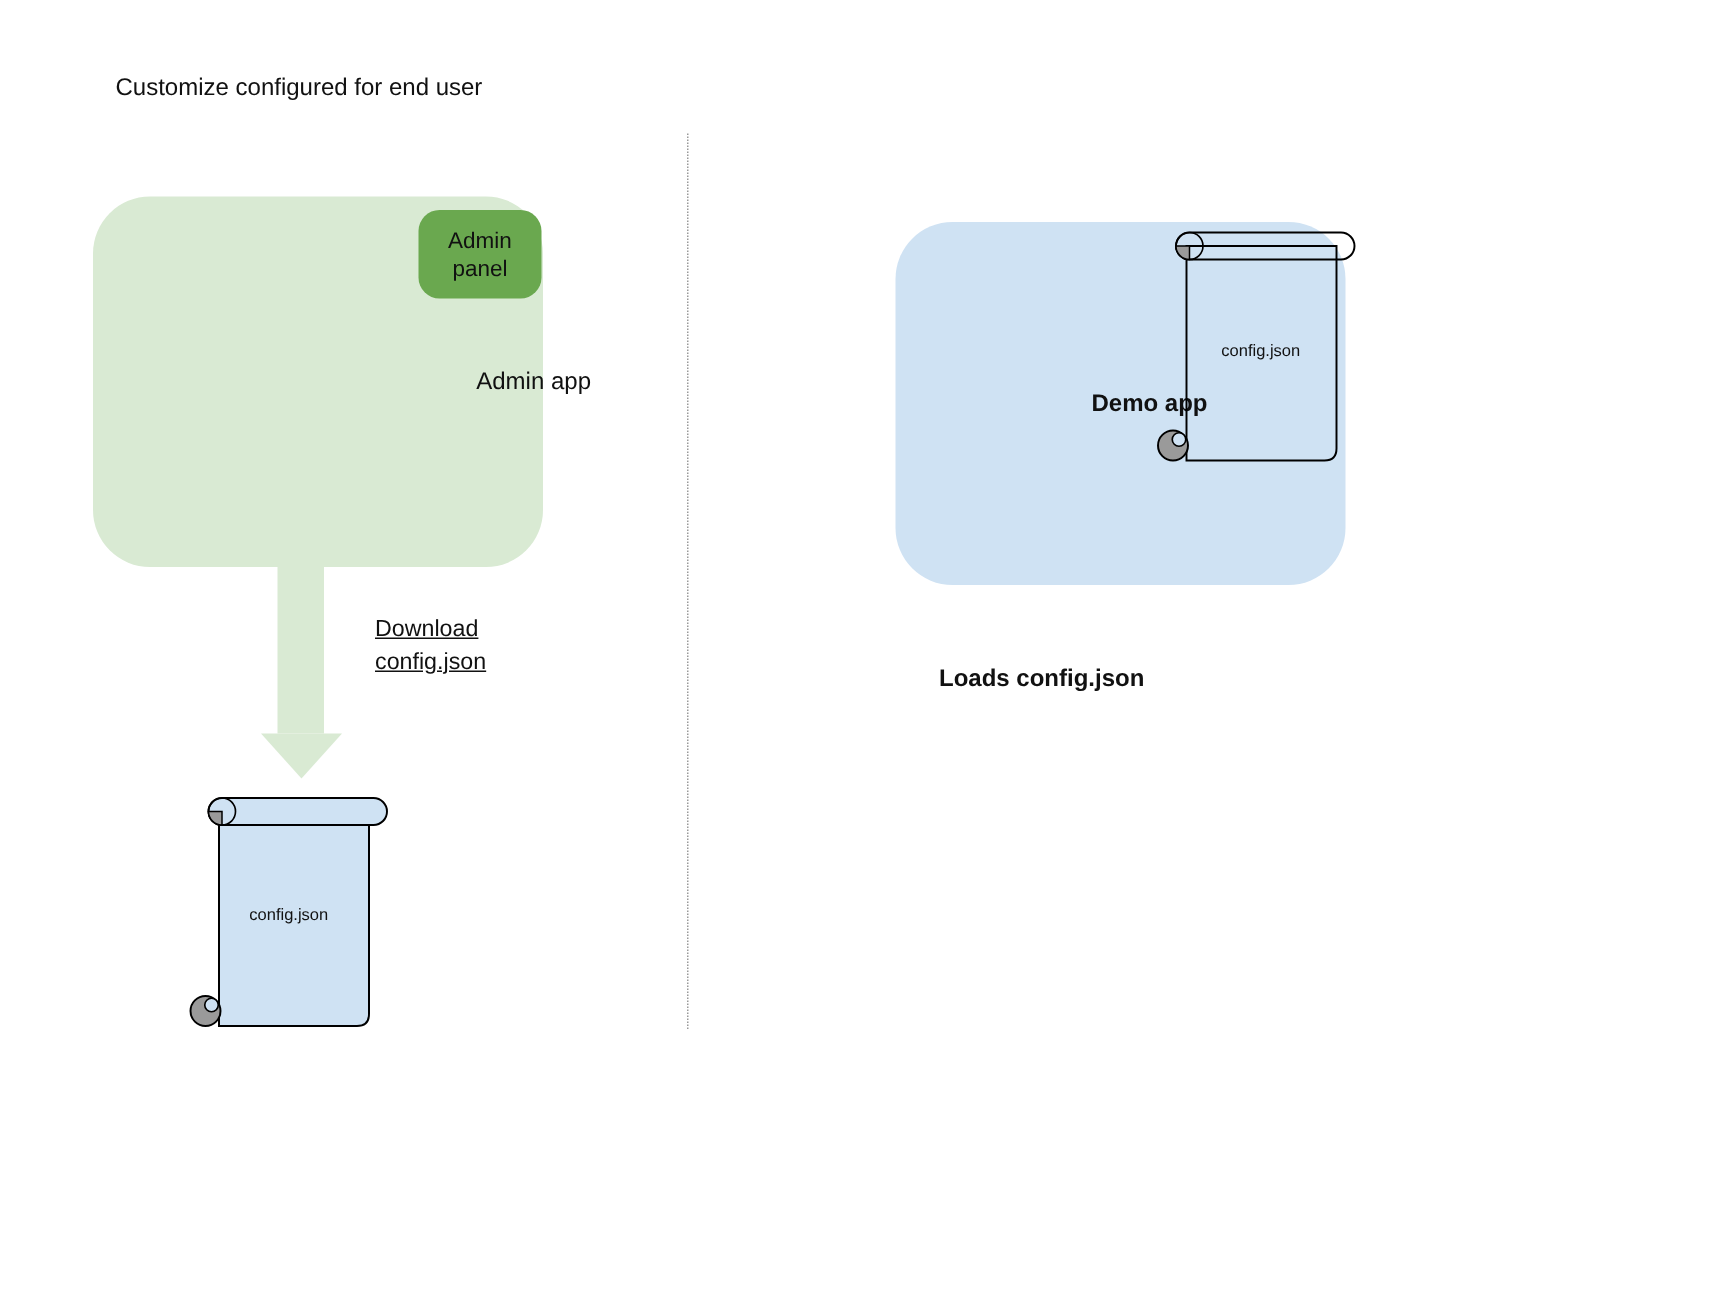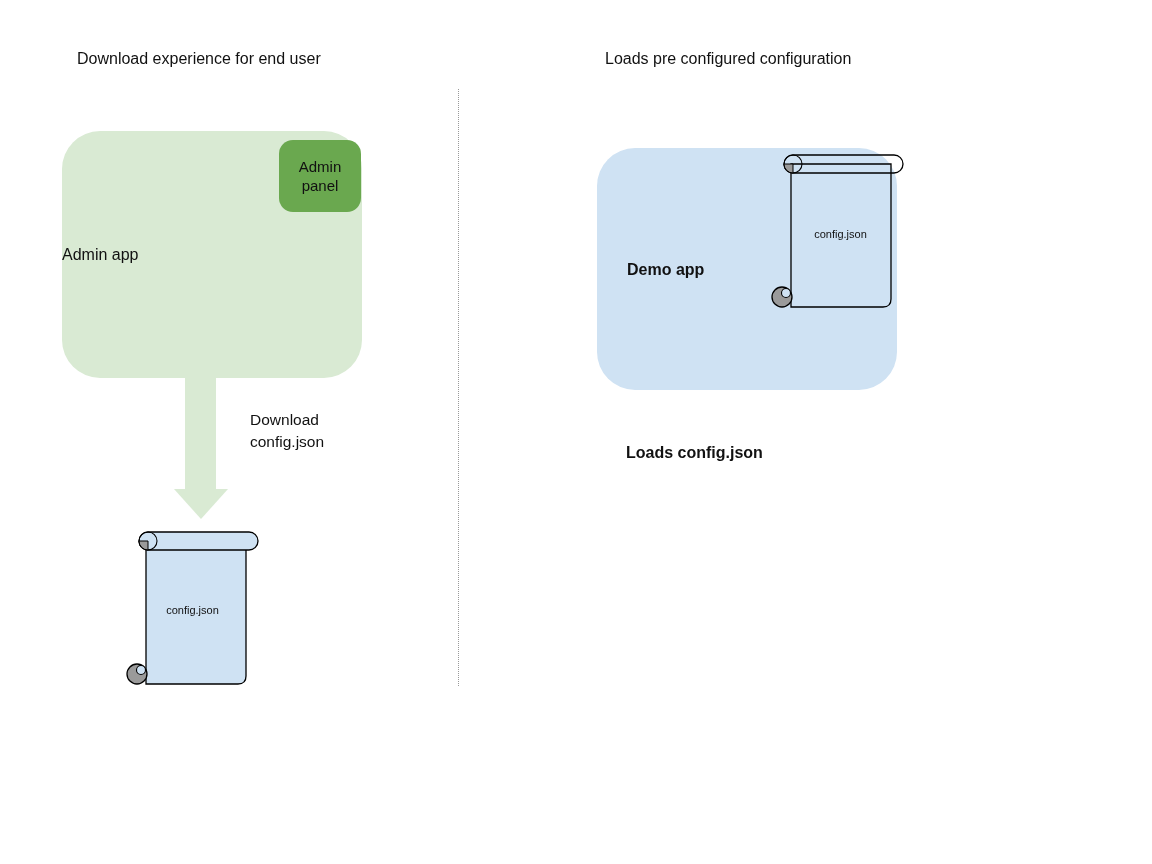--- a/index.html
+++ b/index.html
@@ -6,47 +6,46 @@
   .canvas{
     position:relative;width:1152px;height:864px;background:#ffffff;
     font-family:"Liberation Sans", sans-serif;color:#111111;overflow:hidden;
   }
   .abs{position:absolute;}
   .section-title{font-size:16px;line-height:18px;white-space:nowrap;}
   .app-box{border-radius:38px;}
   .admin-app{left:62px;top:131px;width:300px;height:247px;background:#d9ead3;}
   .demo-app{left:597px;top:148px;width:300px;height:242px;background:#cfe2f3;}
   .admin-panel{
-    left:279px;top:140px;width:82px;height:72px;background:#6aa84f;border-radius:14px;
+    left:279px;top:140px;width:82px;height:59px;background:#6aa84f;border-radius:14px;
     display:flex;align-items:center;justify-content:center;text-align:center;
     font-size:15px;line-height:19px;padding:2px;box-sizing:border-box;
   }
-  .box-label{font-size:16px;text-align:left;}
+  .box-label{font-size:16px;text-align:right;padding-left:32px;}
   .admin-app-label{left:62px;top:246px;width:300px;}
   .demo-app-label{left:627px;top:261px;width:146px;font-weight:bold;}
   .arrow-shaft{left:185px;top:376px;width:31px;height:113px;background:#d9ead3;}
   .arrow-head{
     left:174px;top:489px;width:0;height:0;
     border-left:27px solid transparent;border-right:27px solid transparent;
     border-top:30px solid #d9ead3;
   }
-  .download-label{left:250px;top:409px;width:100px;font-size:15.5px;line-height:22px;}
+  .download-label{left:250px;top:409px;width:100px;font-size:15.5px;line-height:22px;text-decoration:underline;}
   .caption{left:626px;top:444px;font-size:16px;white-space:nowrap;font-weight:bold;}
   .divider{left:458px;top:89px;width:0;height:597px;border-left:1px dotted #999999;}
   .scroll-label{font-size:11px;text-align:center;}
   .scroll-label-left{left:140px;top:604px;width:105px;}
   .scroll-label-right{left:788px;top:228px;width:105px;}
 </style>
 </head>
 <body>
 
 <div class="canvas">
 
-  <div class="abs section-title" style="left:77px;top:50px;">Download experience for end user</div>
-  <div class="abs section-title" style="left:605px;top:50px;">Loads pre configured configuration</div>
+  <div class="abs section-title" style="left:77px;top:50px;">Customize configured for end user</div>
 
   <div class="abs divider"></div>
 
   <div class="abs app-box admin-app"></div>
   <div class="abs admin-panel">
     <span>Admin panel</span>
   </div>
   <div class="abs box-label admin-app-label">Admin app</div>
 
   <div class="abs arrow-shaft"></div>

